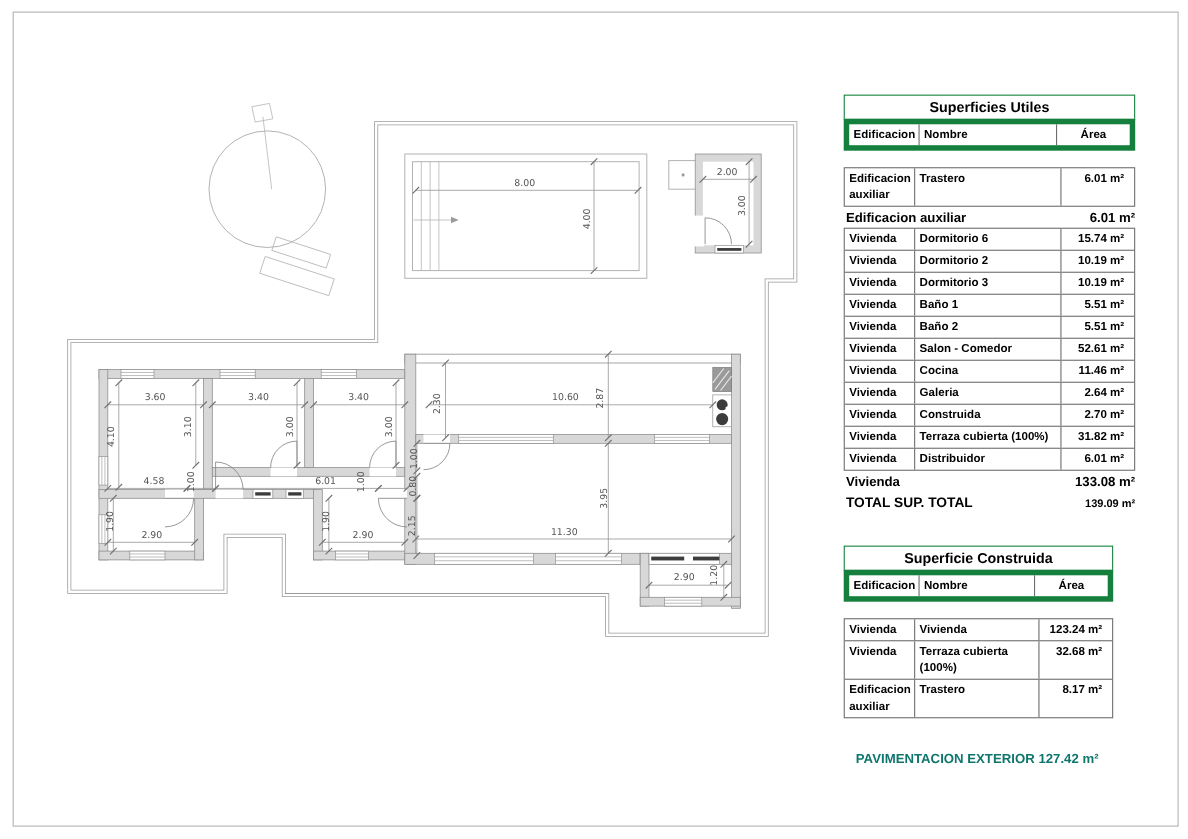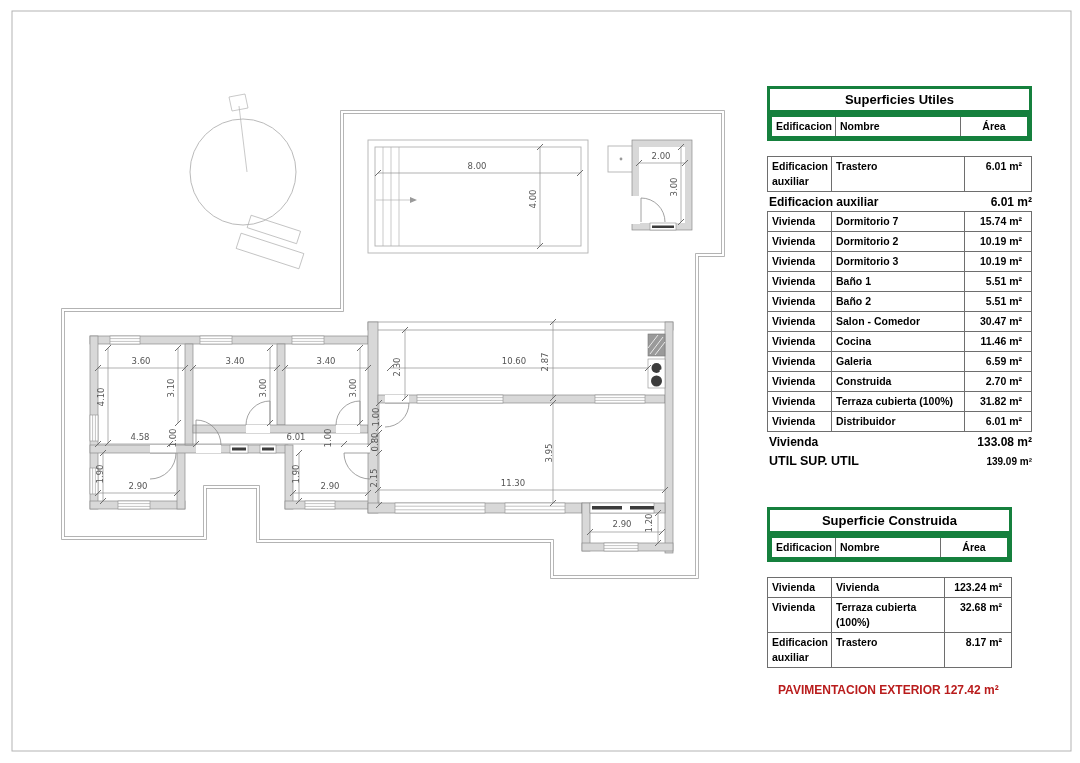--- a/index.html
+++ b/index.html
@@ -20,38 +20,38 @@
   .wd{fill:#3c3c3c;stroke:none;}
   .door{fill:none;stroke:#8a8a8a;stroke-width:0.8;}
   .dim{stroke:#909090;stroke-width:0.7;}
   .tick{stroke:#6f6f6f;stroke-width:1;}
   .dimtxt{font:8.5px "DejaVu Sans",sans-serif;fill:#555555;text-anchor:middle;}
   .fixt{fill:#9a9a9a;stroke:#777;stroke-width:0.6;}
   .fixl{stroke:#e8e8e8;stroke-width:1;}
 
   
   .tbl{position:absolute;color:#000;}
-  .tbl-title{border:3px solid #15803d;text-align:center;font-weight:bold;font-size:13px;padding:3px 0;background:#fff;}
+  .tbl-title{border:1px solid #15803d;text-align:center;font-weight:bold;font-size:13px;padding:3px 0;background:#fff;}
   .tbl-head{display:flex;border:5px solid #15803d;margin-top:-1px;font-weight:bold;font-size:10.5px;background:#fff;}
   .tbl-head .td{min-height:13px;}
   .tbl-gap{height:15px;}
   .tbl-grid{border:1px solid #6e6e6e;}
   .tr{display:flex;border-bottom:1px solid #6e6e6e;}
   .tr:last-child{border-bottom:none;}
   .td{padding:2px 4px;font-weight:bold;font-size:10.5px;line-height:15px;box-sizing:border-box;min-height:17px;}
   .td-e{width:64px;border-right:1px solid #6e6e6e;}
   .td-n{flex:1;border-right:1px solid #6e6e6e;}
   .td-a{width:66px;text-align:right;padding-right:9px;}
   .td-a.hd{text-align:center;padding-right:4px;}
   .tbl-sub,.tbl-total{display:flex;justify-content:space-between;align-items:baseline;font-weight:bold;padding:3px 0 2px 2px;}
   .tbl-sub .lab{font-size:12px;}
   .tbl-sub .val{font-size:12px;}
   .tbl-total .lab{font-size:12.5px;}
   .tbl-total .val{font-size:10px;}
-  .foot-note{position:absolute;left:778px;top:683px;font-weight:bold;font-size:12px;color:#b91c1c;}
+  .foot-note{position:absolute;left:778px;top:683px;font-weight:bold;font-size:12px;color:#0f766e;}
 </style>
 </head>
 <body>
 
 <svg id="plan-svg" width="1080" height="763" viewBox="0 0 1080 763">
 
   <rect class="frame" x="12" y="11" width="1059" height="740"></rect>
 
   <g>
     <path class="bnd-o" d="M342 112 L723 112 L723 255 L697 255 L697 577 L552 577 L552 541 L258 541 L258 487 L205 487 L205 538 L63 538 L63 310 L342 310 Z"></path>
@@ -349,21 +349,21 @@
     <div class="td td-a">6.01 m²</div>
   </div>
 </div>
   <div class="tbl-sub">
     <span class="lab">Edificacion auxiliar</span>
     <span class="val">6.01 m²</span>
   </div>
   <div class="tbl-grid" id="u-block2">
   <div class="tr">
     <div class="td td-e">Vivienda</div>
-    <div class="td td-n">Dormitorio 7</div>
+    <div class="td td-n">Dormitorio 6</div>
     <div class="td td-a">15.74 m²</div>
   </div>
 
   <div class="tr">
     <div class="td td-e">Vivienda</div>
     <div class="td td-n">Dormitorio 2</div>
     <div class="td td-a">10.19 m²</div>
   </div>
 
   <div class="tr">
@@ -380,33 +380,33 @@
 
   <div class="tr">
     <div class="td td-e">Vivienda</div>
     <div class="td td-n">Baño 2</div>
     <div class="td td-a">5.51 m²</div>
   </div>
 
   <div class="tr">
     <div class="td td-e">Vivienda</div>
     <div class="td td-n">Salon - Comedor</div>
-    <div class="td td-a">30.47 m²</div>
+    <div class="td td-a">52.61 m²</div>
   </div>
 
   <div class="tr">
     <div class="td td-e">Vivienda</div>
     <div class="td td-n">Cocina</div>
     <div class="td td-a">11.46 m²</div>
   </div>
 
   <div class="tr">
     <div class="td td-e">Vivienda</div>
     <div class="td td-n">Galeria</div>
-    <div class="td td-a">6.59 m²</div>
+    <div class="td td-a">2.64 m²</div>
   </div>
 
   <div class="tr">
     <div class="td td-e">Vivienda</div>
     <div class="td td-n">Construida</div>
     <div class="td td-a">2.70 m²</div>
   </div>
 
   <div class="tr">
     <div class="td td-e">Vivienda</div>
@@ -418,26 +418,26 @@
     <div class="td td-e">Vivienda</div>
     <div class="td td-n">Distribuidor</div>
     <div class="td td-a">6.01 m²</div>
   </div>
 </div>
   <div class="tbl-sub">
     <span class="lab">Vivienda</span>
     <span class="val">133.08 m²</span>
   </div>
   <div class="tbl-total">
-    <span class="lab">UTIL SUP. UTIL</span>
+    <span class="lab">TOTAL SUP. TOTAL</span>
     <span class="val">139.09 m²</span>
   </div>
 </div>
 
-<div class="tbl" style="left:767px;top:507px;width:245px">
+<div class="tbl" style="left:767px;top:496px;width:245px">
   <div class="tbl-title">Superficie Construida</div>
   <div class="tbl-head">
     <div class="td td-e">Edificacion</div>
     <div class="td td-n">Nombre</div>
     <div class="td td-a hd">Área</div>
   </div>
   <div class="tbl-gap"></div>
   <div class="tbl-grid" id="c-block1">
   <div class="tr">
     <div class="td td-e">Vivienda</div>

